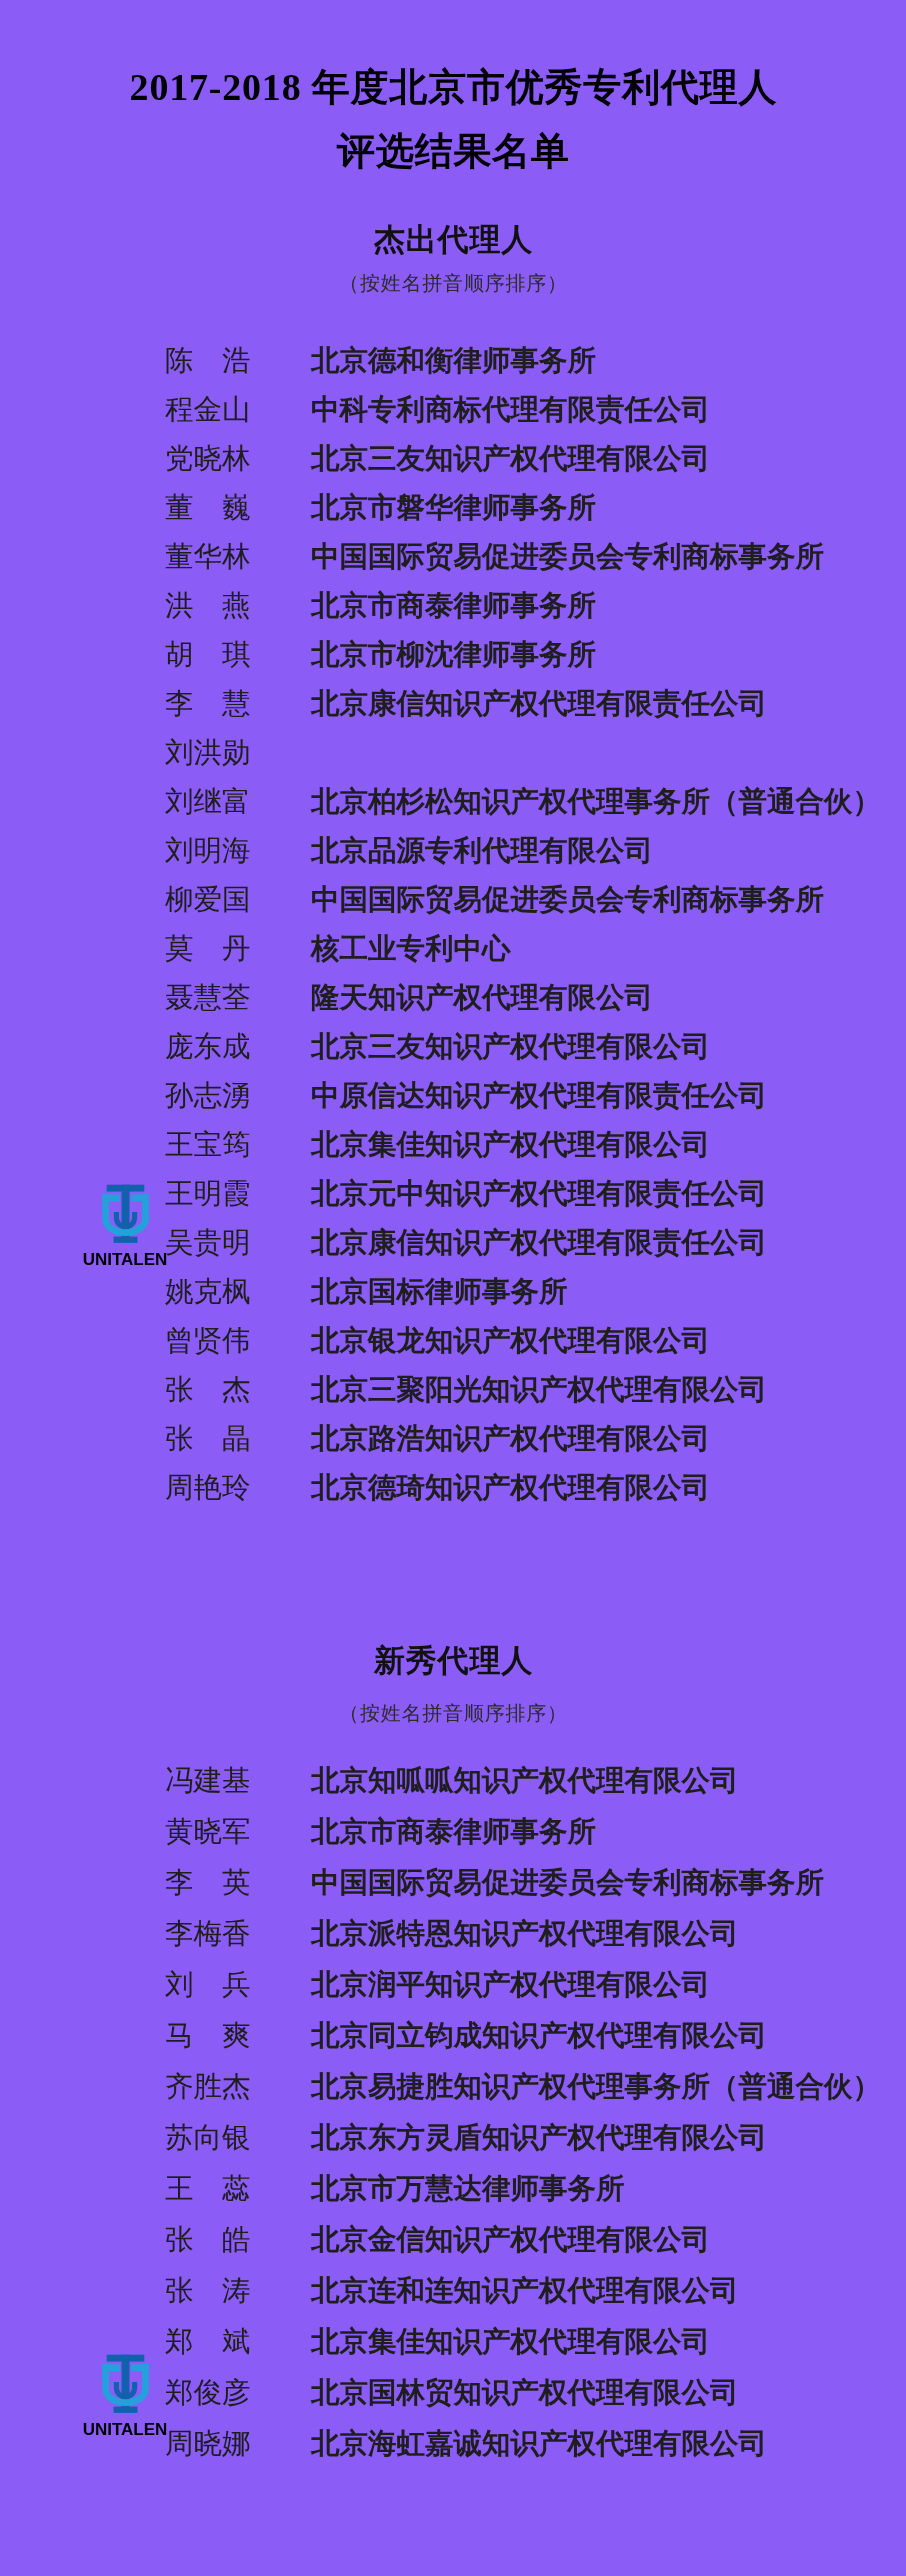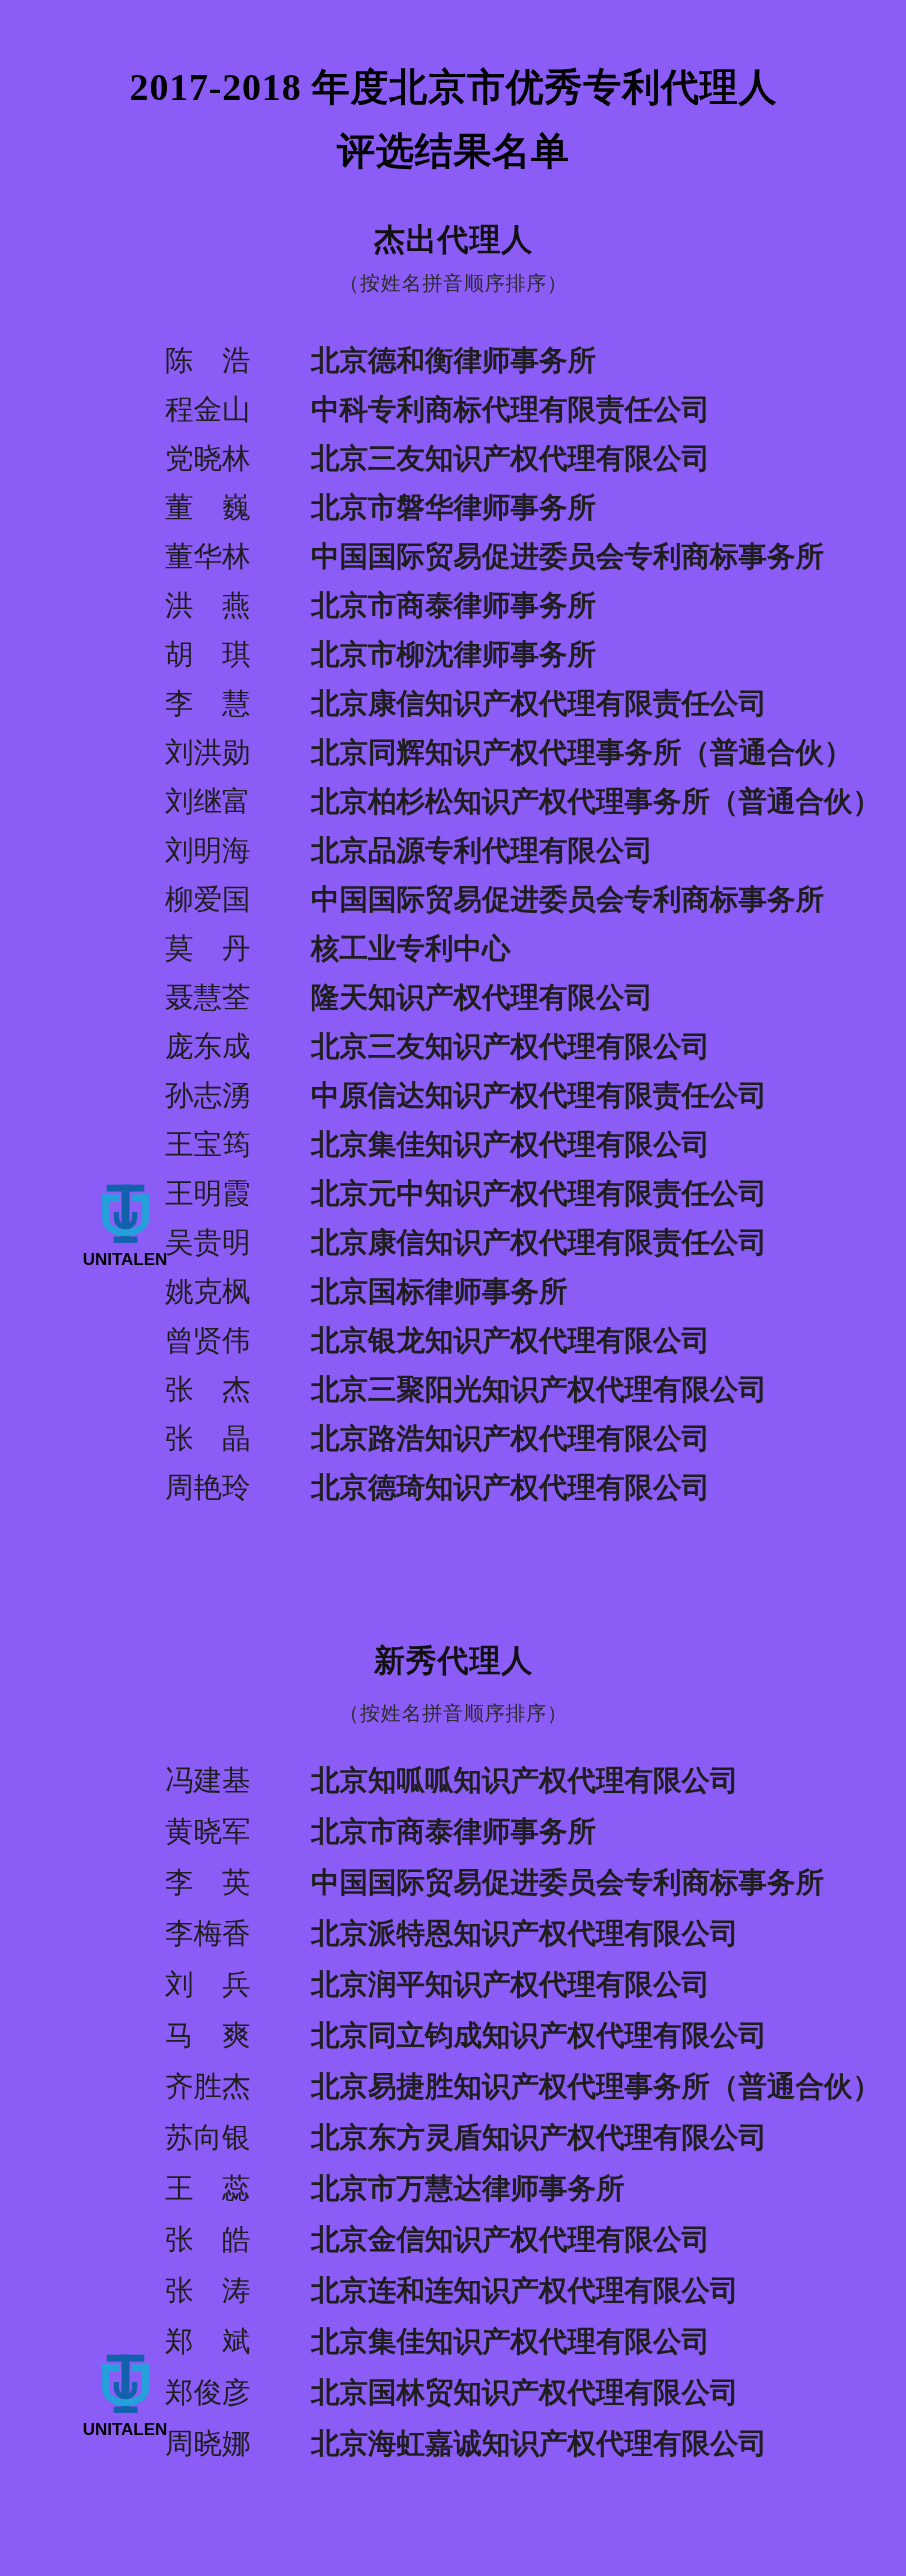--- a/index.html
+++ b/index.html
@@ -126,21 +126,20 @@
         <div class="row">
           <span class="name">胡　琪</span>
           <span class="org">北京市柳沈律师事务所</span>
         </div>
         <div class="row">
           <span class="name">李　慧</span>
           <span class="org">北京康信知识产权代理有限责任公司</span>
         </div>
         <div class="row">
           <span class="name">刘洪勋</span>
-          <span class="org">北京同辉知识产权代理事务所（普通合伙）</span>
         </div>
         <div class="row">
           <span class="name">刘继富</span>
           <span class="org">北京柏杉松知识产权代理事务所（普通合伙）</span>
         </div>
         <div class="row">
           <span class="name">刘明海</span>
           <span class="org">北京品源专利代理有限公司</span>
         </div>
         <div class="row">

